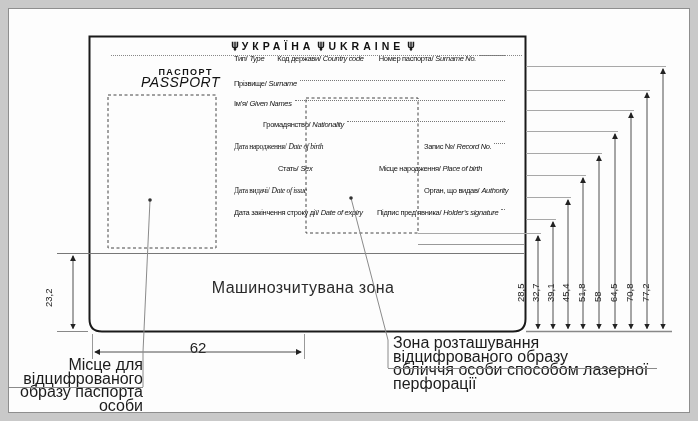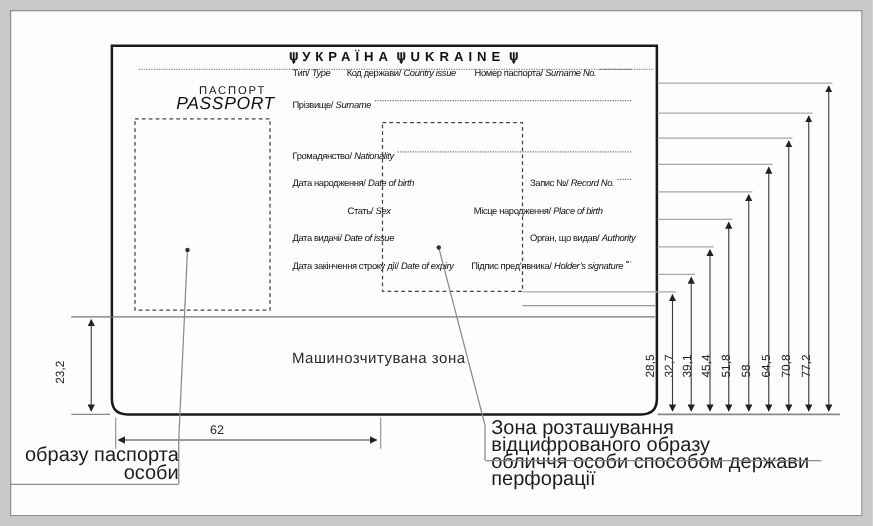--- a/index.html
+++ b/index.html
@@ -8,35 +8,35 @@
   .page{position:absolute;left:8px;top:8px;right:8px;bottom:8px;background:#fdfdfd;border:1px solid #8e8e8e;}
   svg.overlay{position:absolute;left:0;top:0;pointer-events:none;}
 
   
   .passport{position:absolute;left:89px;top:36px;width:436px;height:295px;}
   .hdr{position:absolute;left:0;right:0;top:3px;height:14px;display:flex;justify-content:center;
        align-items:center;gap:1px;padding-left:32px;}
   .hdr .cname{font-weight:bold;font-size:10.5px;letter-spacing:4px;white-space:nowrap;background:#fdfdfd;padding:0 2px;}
   .hdr-dots{position:absolute;left:22px;right:3px;top:19px;height:0;border-bottom:1px dotted #888;}
   .ptitle{position:absolute;left:52px;top:31px;width:72px;text-align:right;line-height:10px;}
-  .ptitle .ua{font-weight:normal;font-size:9px;letter-spacing:1.5px;}
+  .ptitle .ua{font-weight:bold;font-size:9px;letter-spacing:1.5px;}
   .ptitle .en2{font-weight:normal;font-style:italic;font-size:14px;letter-spacing:.5px;}
   .frow{position:absolute;left:0;right:20px;height:12px;display:flex;align-items:flex-start;}
   .sp145{flex:0 0 145px;}
   .lbl{white-space:nowrap;font-size:7.5px;letter-spacing:-0.3px;line-height:9px;padding-bottom:0px;}
   .lbl .en{font-style:italic;margin-left:2px;}
-  .lb1w190{min-width:190px;} .lb1w143{min-width:143px;} .lb1w57{min-width:57px;}
+  .lb1w190{min-width:190px;font-family:Liberation Serif, serif;} .lb1w143{min-width:143px;} .lb1w57{min-width:57px;}
   .fill{flex:1 1 auto;border-bottom:1px dotted #777;height:1px;margin-left:3px;}
   .gap14{flex:0 0 13px;} .gap16{flex:0 0 15px;}
-  .mrz{position:absolute;left:95px;top:243px;width:238px;text-align:center;font-size:12px;
+  .mrz{position:absolute;left:95px;top:243px;width:238px;text-align:center;font-size:16px;
        letter-spacing:.4px;color:#2a2a2a;}
   
   .vdim{position:absolute;height:11px;font-size:9.5px;color:#222;white-space:nowrap;
         transform-origin:0 100%;transform:rotate(-90deg);line-height:11px;}
-  .hdim{position:absolute;left:168px;top:339px;width:60px;text-align:left;font-size:10px;color:#222;}
+  .hdim{position:absolute;left:168px;top:339px;width:60px;text-align:center;font-size:15px;color:#222;}
   .callout{position:absolute;font-size:16px;line-height:13.5px;color:#1c1c1c;}
   .co-left{left:10px;top:358px;width:133px;text-align:right;}
   .co-right{left:393px;top:336px;width:270px;text-align:left;}
 </style>
 </head>
 <body>
 
 <div class="stage">
   <div class="page"></div>
 
@@ -53,39 +53,44 @@
       <svg width="8" height="11" viewBox="0 0 10 12">
           <path fill="#1a1a1a" d="M1,0 V5 C1,7 2,8 3.6,8.2 L3.6,9 H3 L5,12 L7,9 H6.4 L6.4,8.2 C8,8 9,7 9,5 V0 H7 V5 C7,6.2 6.6,6.6 5.9,6.7 V0 H4.1 V6.7 C3.4,6.6 3,6.2 3,5 V0 Z"></path>
         </svg>
     </div>
     <div class="hdr-dots"></div>
 
     <div class="frow" style="top:18px;">
       <div class="sp145"></div>
       <span class="lbl"><span>Тип/</span><span class="en">Type</span></span>
       <div class="gap14"></div>
-      <span class="lbl"><span>Код держави/</span><span class="en">Country issue</span></span>
+      <span class="lbl"><span>Код держави/</span><span class="en">Country code</span></span>
       <div class="gap16"></div>
       <span class="lbl"><span>Номер паспорта/</span><span class="en">Surname No.</span></span>
       <div class="fill"></div>
     </div>
 
     <div class="ptitle">
       <div class="ua">ПАСПОРТ</div>
       <div class="en2">PASSPORT</div>
     </div>
 
     <div class="frow" style="top:43px;">
       <div class="sp145"></div>
       <span class="lbl"><span>Прізвище/</span><span class="en">Surname</span></span>
       <div class="fill"></div>
     </div>
 
-
-    <div class="frow" style="top:84px;">
+    <div class="frow" style="top:63px;">
+      <div class="sp145"></div>
+      <span class="lbl"><span>Ім’я/</span><span class="en">Given Names</span></span>
+      <div class="fill"></div>
+    </div>
+
+    <div class="frow" style="top:84px;padding-left:29px;">
       <div class="sp145"></div>
       <span class="lbl"><span>Громадянство/</span><span class="en">Nationality</span></span>
       <div class="fill"></div>
     </div>
 
     <div class="frow" style="top:106px;">
       <div class="sp145"></div>
       <span class="lbl lb1w190"><span>Дата народження/</span><span class="en">Date of birth</span></span>
       <span class="lbl"><span>Запис №/</span><span class="en">Record No.</span></span>
       <div class="fill"></div>
@@ -121,25 +126,26 @@
   <div class="vdim" style="left:541px;top:291px;">32,7</div>
   <div class="vdim" style="left:556px;top:291px;">39,1</div>
   <div class="vdim" style="left:571px;top:291px;">45,4</div>
   <div class="vdim" style="left:587px;top:291px;">51,8</div>
   <div class="vdim" style="left:603px;top:291px;">58</div>
   <div class="vdim" style="left:619px;top:291px;">64,5</div>
   <div class="vdim" style="left:635px;top:291px;">70,8</div>
   <div class="vdim" style="left:651px;top:291px;">77,2</div>
 
   <div class="callout co-left">
+    <div>Місце для відцифрованого</div>
     <div>образу паспорта особи</div>
   </div>
   <div class="callout co-right">
     <div>Зона розташування відцифрованого образу</div>
-    <div>обличчя особи способом держави перфорації</div>
+    <div>обличчя особи способом лазерної перфорації</div>
   </div>
 
   <svg class="overlay" width="698" height="421" viewBox="0 0 698 421">
     <defs>
       <marker id="ah" viewBox="0 0 10 10" refX="8.5" refY="5" markerWidth="6.5" markerHeight="6.5" orient="auto-start-reverse">
         <path d="M0,0 L10,5 L0,10 z" fill="#222"></path>
       </marker>
     </defs>
 
     <path d="M89.5,36.5 L525.5,36.5 L525.5,319 Q525.5,331.5 513,331.5 L102,331.5 Q89.5,331.5 89.5,319 Z" fill="none" stroke="#1a1a1a" stroke-width="2"></path>

